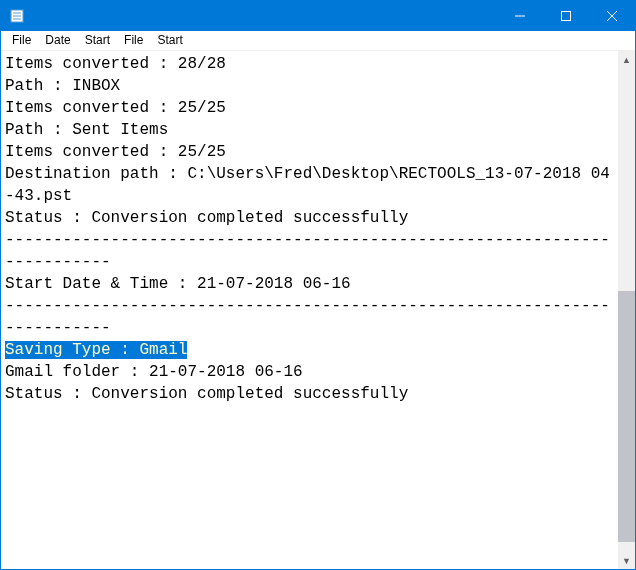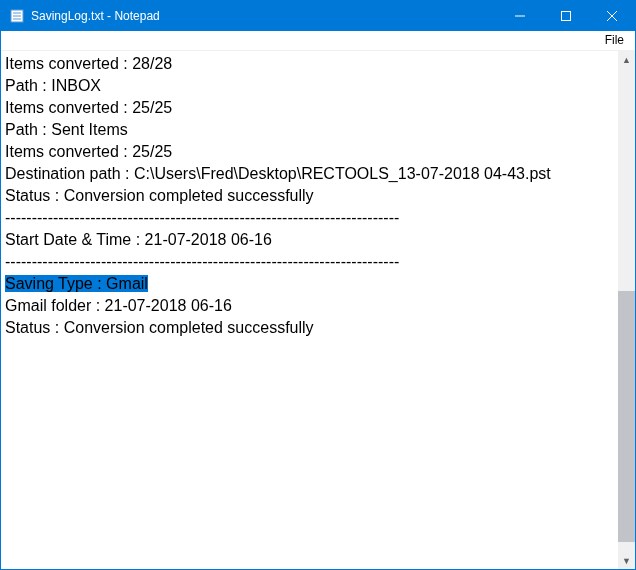--- a/index.html
+++ b/index.html
@@ -39,53 +39,52 @@
   .titlebar .winbtn {
     width: 46px; height: 30px;
     display: flex; align-items: center; justify-content: center;
     color: #fff;
   }
   
   .menubar {
     height: 20px;
     background: #fff;
     display: flex;
-    align-items: flex-end;
+    align-items: flex-start;
     padding: 0 4px;
     border-bottom: 1px solid #f0f0f0;
-    flex-direction: column;
   }
   .menubar .menuitem {
     padding: 2px 7px;
     font-size: 12px;
     color: #000;
     cursor: default;
   }
   
   .content-wrap {
     flex: 1;
     display: flex;
     overflow: hidden;
     background: #fff;
   }
   .content {
     flex: 1;
     padding: 2px 4px;
-    font-family: Liberation Sans, sans-serif;
+    font-family: Liberation Mono, monospace;
     font-size: 16px;
     line-height: 22px;
     color: #000;
     white-space: pre-wrap;
     word-break: break-all;
     overflow: hidden;
   }
   .content .line { display: block; }
   .content .sel {
     background: #0078d7;
-    color: #000000;
+    color: #fef9c3;
   }
   
   .vscroll {
     width: 17px;
     background: #f0f0f0;
     display: flex;
     flex-direction: column;
   }
   .vscroll .arrow {
     height: 17px;
@@ -111,21 +110,20 @@
 
 <div class="titlebar">
   <span class="icon">
     <svg width="14" height="14" viewBox="0 0 14 14">
       <rect x="1" y="1" width="12" height="12" fill="#fff" stroke="#5a9bd5" stroke-width="1"></rect>
       <line x1="3" y1="4" x2="11" y2="4" stroke="#5a9bd5" stroke-width="1"></line>
       <line x1="3" y1="7" x2="11" y2="7" stroke="#5a9bd5" stroke-width="1"></line>
       <line x1="3" y1="10" x2="11" y2="10" stroke="#5a9bd5" stroke-width="1"></line>
     </svg>
   </span>
-  <span class="title">SavingLog.txt - Notepad</span>
   <span class="spacer"></span>
   <div class="winbtn">
     <svg width="10" height="10" viewBox="0 0 10 10">
         <line x1="0" y1="5" x2="10" y2="5" stroke="#fff" stroke-width="1"></line>
       </svg>
   </div>
   <div class="winbtn">
     <svg width="10" height="10" viewBox="0 0 10 10">
         <rect x="0.5" y="0.5" width="9" height="9" fill="none" stroke="#fff" stroke-width="1"></rect>
       </svg>

